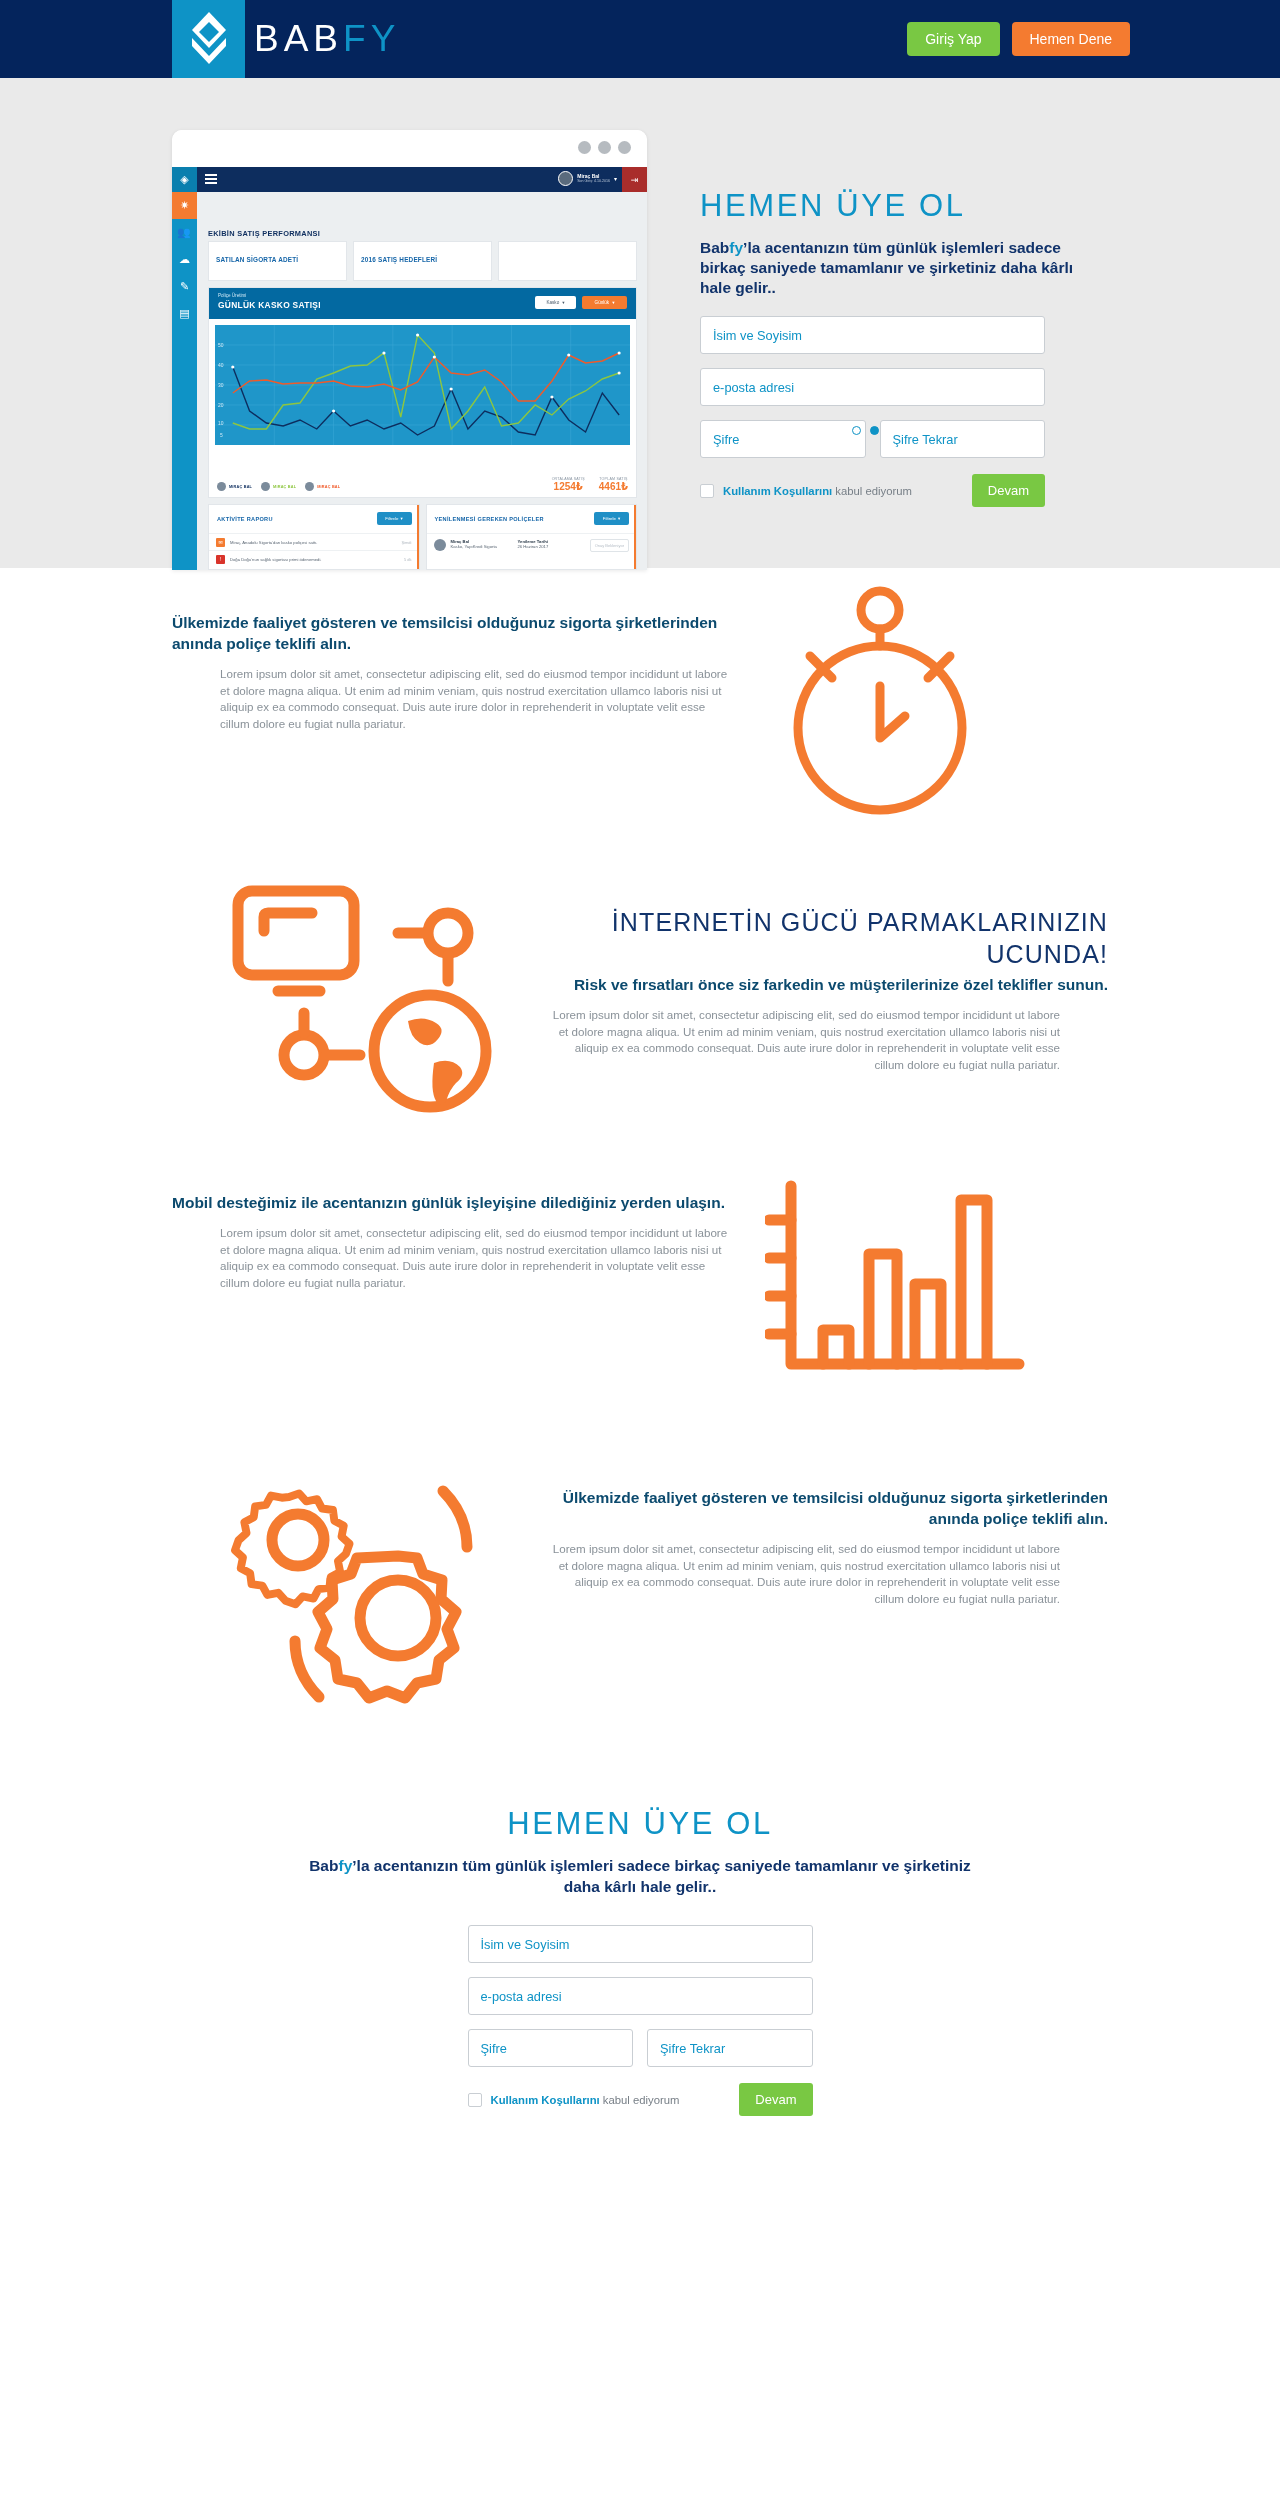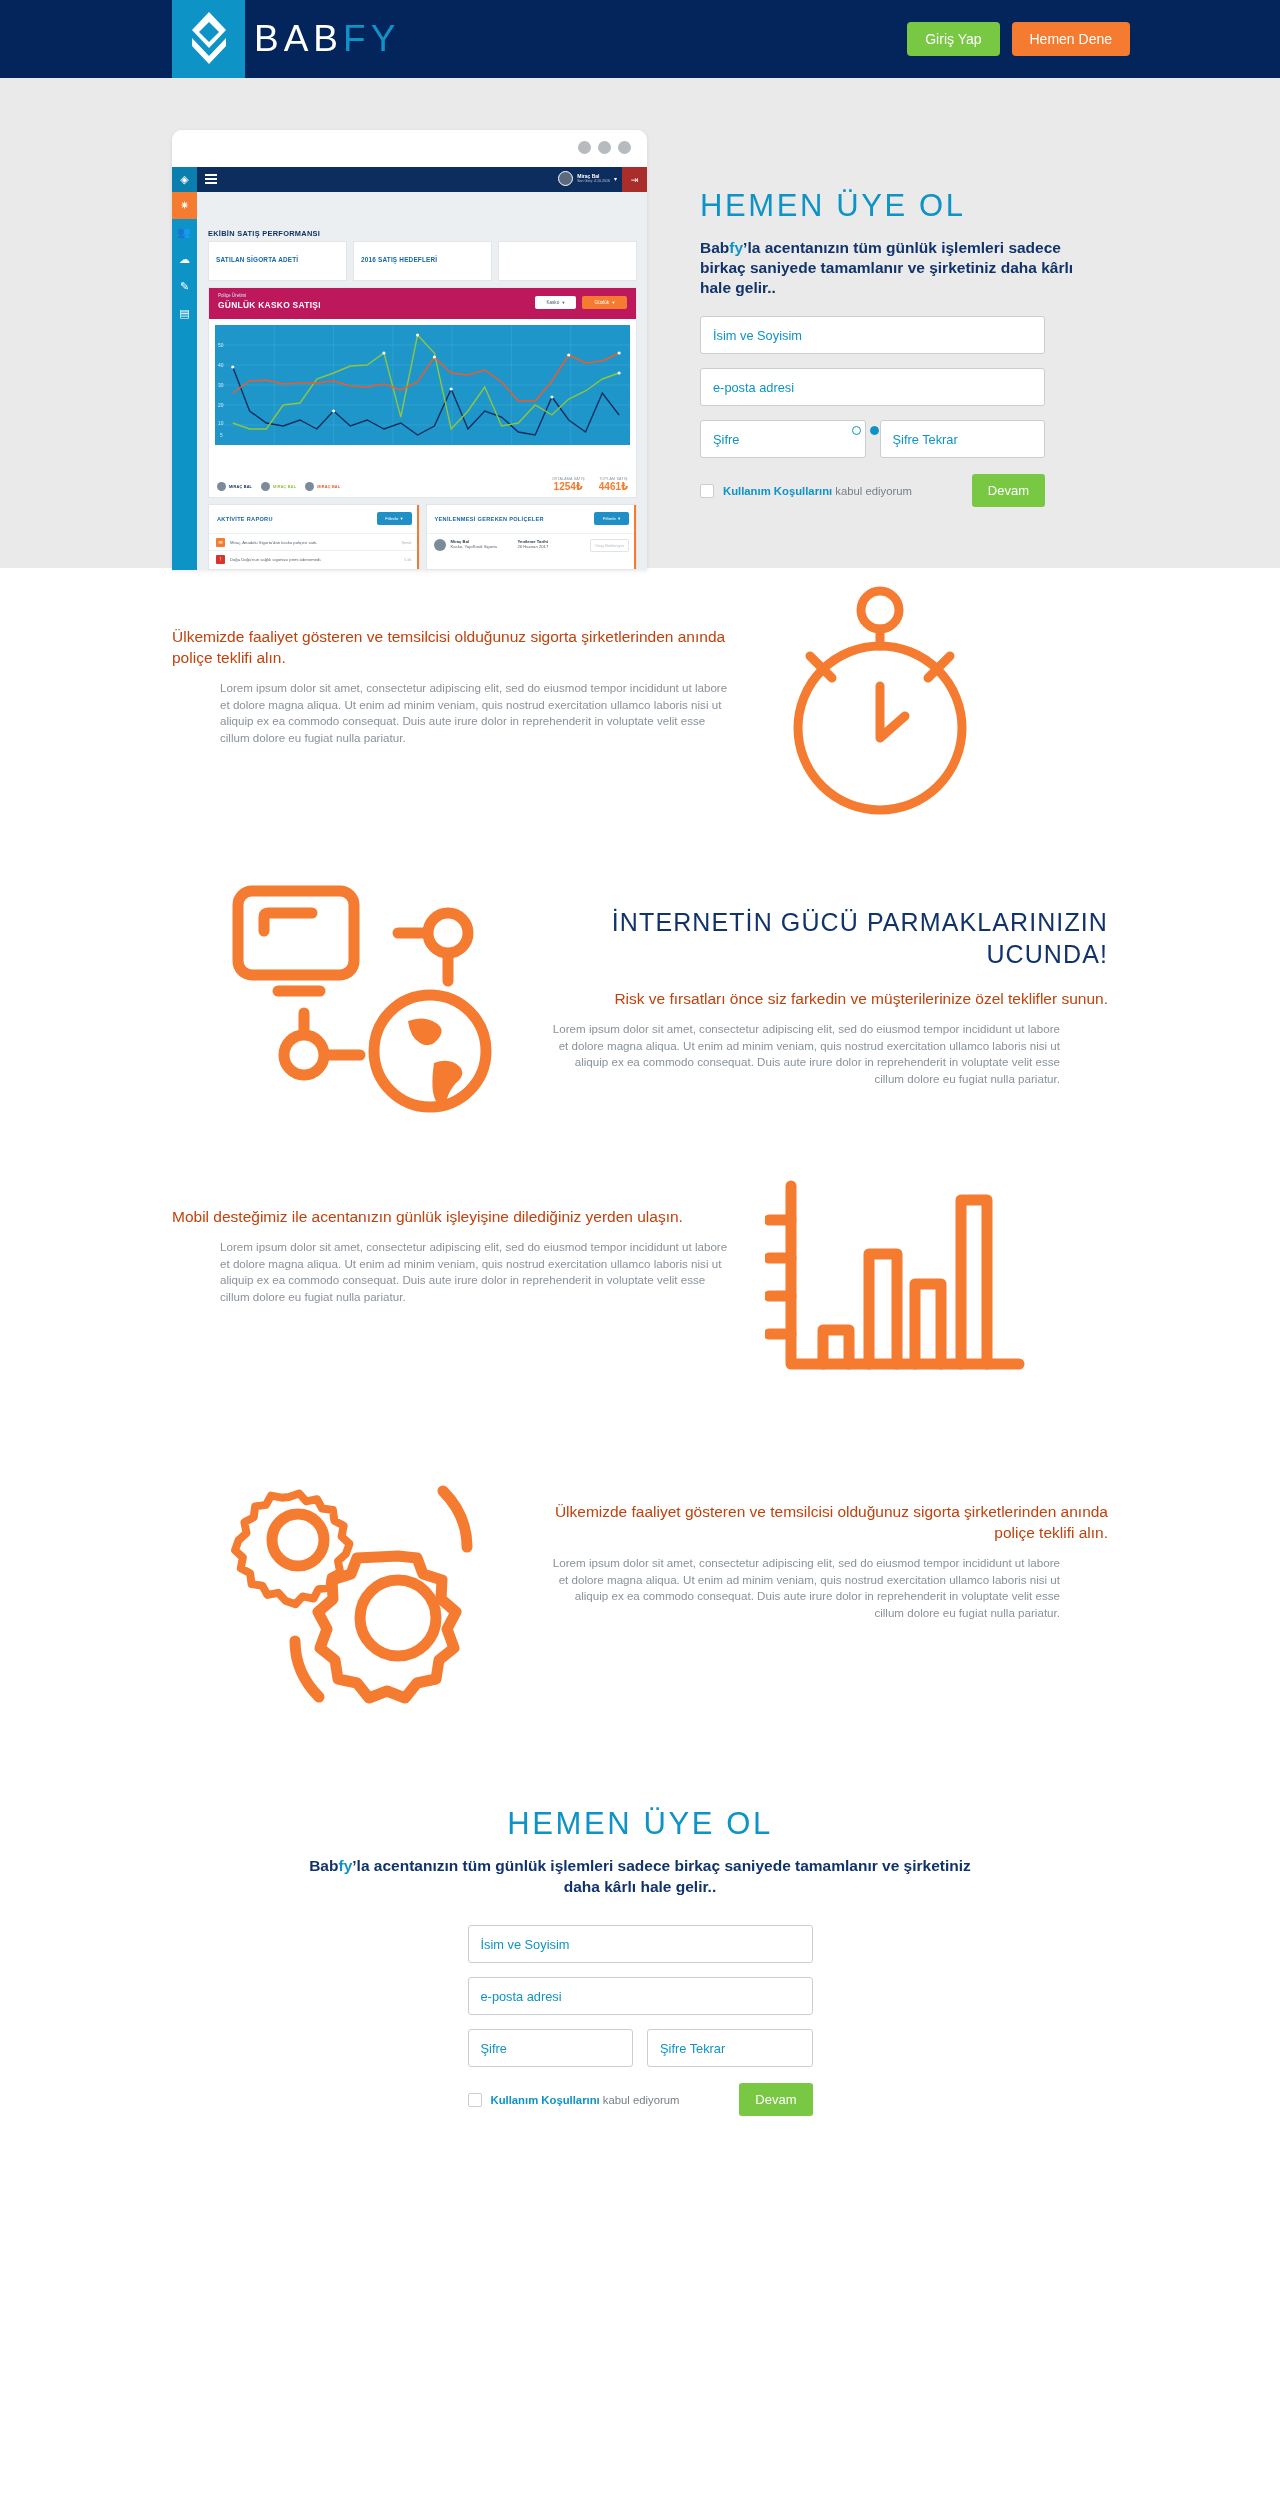--- a/index.html
+++ b/index.html
@@ -80,21 +80,21 @@
     position:absolute;left:10px;top:8px;}
   .m-welcome h3 .c{color:#0e93c6;}
   .m-crumb{position:absolute;right:8px;top:13px;font-size:3.6px;letter-spacing:.2px;color:#9aa6b2;}
   .m-crumb b{color:#0d2d5e;}
   .m-crumb .o{color:#0e93c6;}
   .m-secttl{position:absolute;left:36px;top:62px;font-size:7.4px;font-weight:bold;color:#0d2d5e;letter-spacing:.3px;}
   .m-cards{position:absolute;left:36px;top:74px;right:10px;display:flex;gap:6px;}
   .m-card{flex:1;height:40px;background:#fff;border:1px solid #e2e6ea;padding:6px 7px;}
   .m-card span{font-size:6.4px;font-weight:bold;color:#1565a8;letter-spacing:.2px;}
   .m-panel{position:absolute;left:36px;top:120px;right:10px;bottom:72px;background:#fff;border:1px solid #e2e6ea;}
-  .m-phead{height:31px;background:#be185d;position:relative;}
+  .m-phead{height:31px;background:#0369a1;position:relative;}
   .m-phead .s1{position:absolute;left:9px;top:5px;color:#cfe9f6;font-size:4.6px;}
   .m-phead .s2{position:absolute;left:9px;top:12px;color:#fff;font-size:8.4px;font-weight:bold;letter-spacing:.3px;}
   .m-pill{position:absolute;top:8px;height:13px;border-radius:2px;display:flex;align-items:center;
     justify-content:center;font-size:4.6px;gap:3px;}
   .m-pill.w{right:60px;width:41px;background:#fff;color:#4a5b6b;}
   .m-pill.o{right:9px;width:45px;background:#f47b30;color:#fff;}
   .m-chart{position:absolute;left:6px;top:37px;right:6px;height:120px;background:#1f96c9;}
   .m-chart svg{display:block;width:100%;height:100%;}
   .m-legend{position:absolute;left:8px;bottom:6px;display:flex;gap:9px;align-items:center;}
   .m-legend .lg{display:flex;align-items:center;gap:3px;}
@@ -146,21 +146,21 @@
 
   
   .feature{position:relative;width:1280px;}
   .f-txt{position:absolute;width:580px;}
   .f-txt.left{left:172px;text-align:left;}
   .f-txt.right{right:172px;text-align:right;}
   .f-h2{
     font-size:25px;color:#11336b;letter-spacing:1.1px;line-height:32px;font-weight:400;
   }
   .f-h3{
-    margin-top:18px;font-size:15.5px;color:#c2410c;font-weight:normal;line-height:21px;
+    margin-top:4px;font-size:15.5px;color:#0c4a6e;font-weight:bold;line-height:21px;
   }
   .f-p{
     margin-top:12px;font-size:11.6px;color:#8a9299;line-height:16.5px;
   }
   .f-ico{position:absolute;}
 
   
   .cta{position:relative;width:1280px;}
   .cta-h1{
     text-align:center;font-size:31px;color:#0e93c6;letter-spacing:2.6px;font-weight:400;

